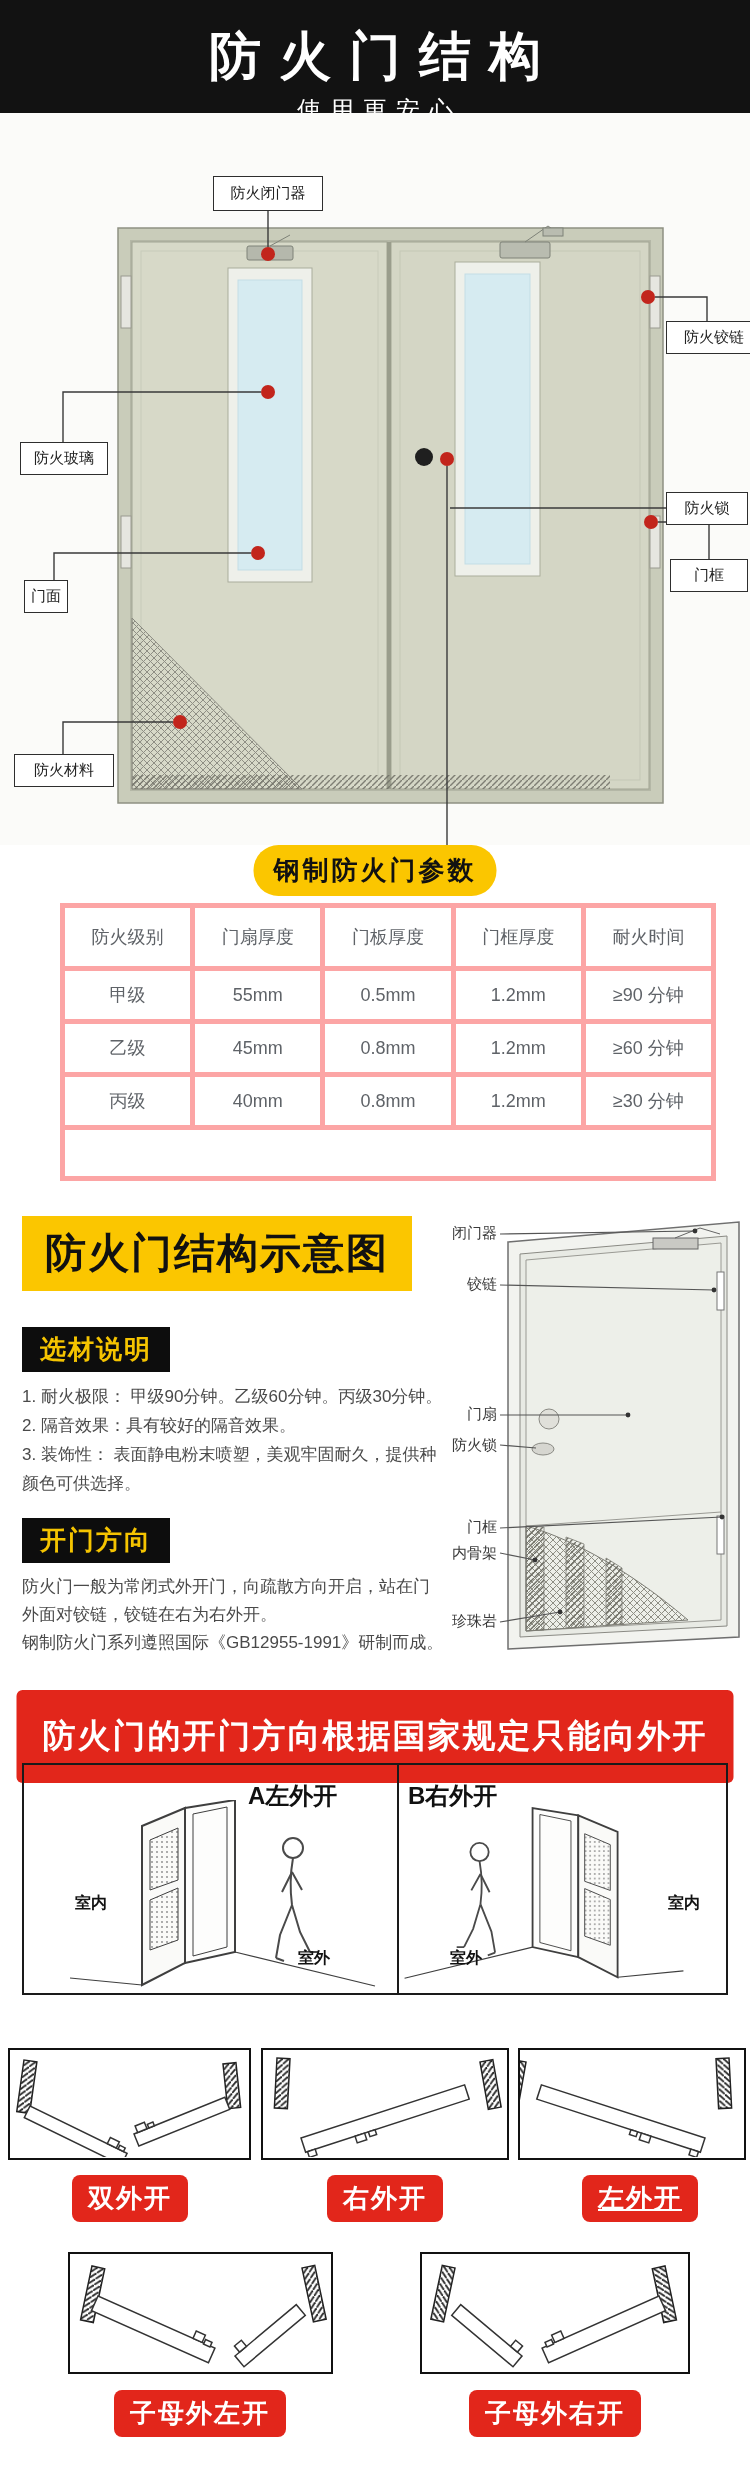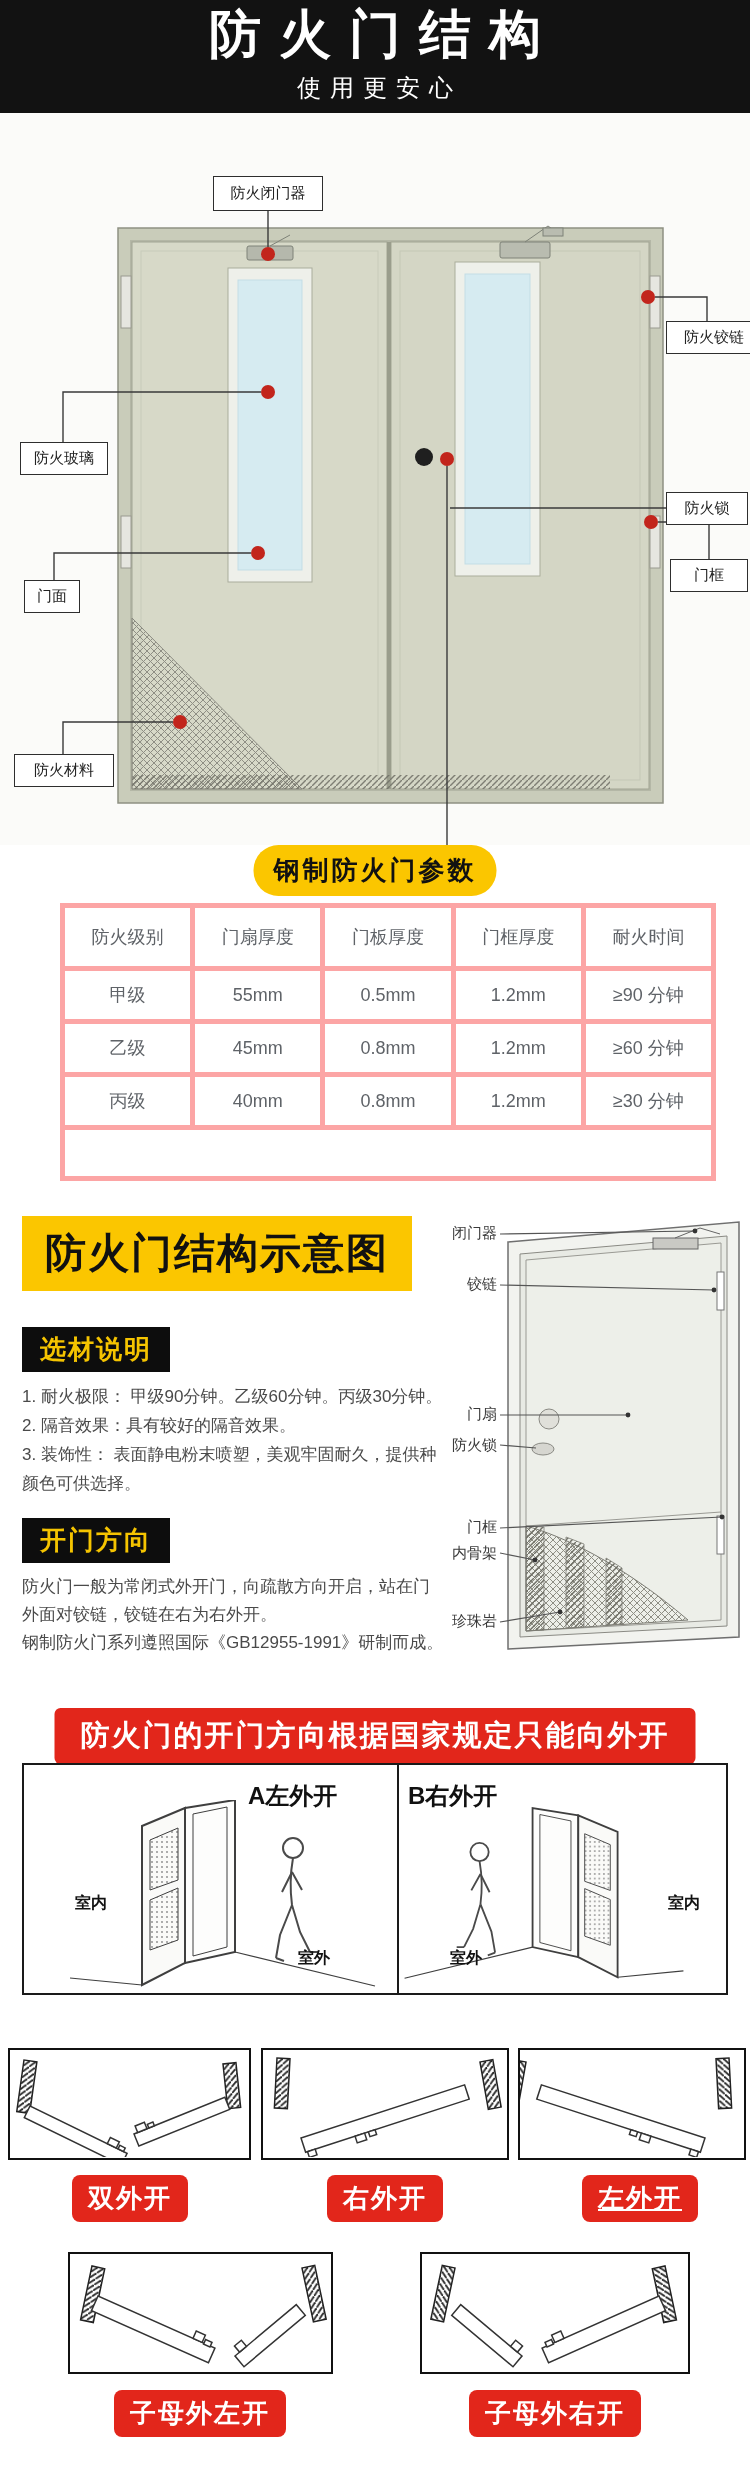--- a/index.html
+++ b/index.html
@@ -1,20 +1,20 @@
 <!DOCTYPE html>
 <html><head>
 <meta charset="utf-8">
 <style>
   html,body{margin:0;padding:0;background:#fff;}
   #page{position:relative;width:750px;height:2476px;background:#fff;overflow:hidden;
         font-family:"Liberation Sans","DejaVu Sans",sans-serif;}
   
   .hdr{position:absolute;left:0;top:0;width:750px;height:113px;background:#121212;text-align:center;}
-  .hdr-title{color:#fff;font-size:52px;font-weight:bold;letter-spacing:18px;padding-top:0;text-indent:18px;}
+  .hdr-title{color:#fff;font-size:52px;font-weight:bold;letter-spacing:18px;padding-top:22px;text-indent:18px;}
   .hdr-sub{color:#fff;font-size:24px;letter-spacing:9px;margin-top:2px;text-indent:9px;}
   
   .photo-sec{position:absolute;left:0;top:113px;width:750px;height:732px;background:#fbfbf9;}
   .callout{position:absolute;background:#fff;border:1.5px solid #2e2e2e;color:#222;font-size:15px;
            display:flex;align-items:center;justify-content:center;box-sizing:border-box;}
   .yellow-title{position:absolute;left:50%;transform:translateX(-50%);top:845px;background:#FBC600;
                 color:#111;font-size:26px;font-weight:bold;padding:8px 20px;letter-spacing:3px;white-space:nowrap;border-radius:25px;}
   
   .param-table{position:absolute;left:60px;top:903px;width:656px;border-collapse:collapse;
                color:#5f6368;font-size:18px;text-align:center;}
@@ -27,22 +27,22 @@
   .schem-banner{display:inline-block;background:#FBC600;color:#111;font-size:41px;font-weight:bold;
                 padding:10px 23px;letter-spacing:2px;white-space:nowrap;}
   .chip{display:inline-block;background:#0d0d0d;color:#F5C400;font-size:26px;font-weight:bold;
         padding:5px 18px;letter-spacing:2px;}
   .chip1{margin-top:36px;} .chip2{margin-top:20px;}
   .mat-items{margin-top:10px;color:#4a4a4a;font-size:17px;line-height:29px;}
   .dir-par{margin-top:10px;color:#4a4a4a;font-size:17px;line-height:28px;}
   .schem-label{position:absolute;width:72px;text-align:right;color:#3a3a3a;font-size:15px;}
   
   .reg-banner{position:absolute;left:50%;transform:translateX(-50%);top:1690px;background:#E2261B;
-              color:#fff;font-size:29px;font-weight:bold;padding:8px 26px;border-radius:6px;
-              letter-spacing:2px;white-space:nowrap;margin-top:18px;}
+              color:#fff;font-size:33px;font-weight:bold;padding:24px 26px;border-radius:6px;
+              letter-spacing:2px;white-space:nowrap;}
   
   .ab-box{position:absolute;left:22px;top:1763px;width:706px;height:232px;border:2.5px solid #1a1a1a;box-sizing:border-box;}
   .ab-divider{position:absolute;left:373px;top:0;width:2px;height:100%;background:#1a1a1a;}
   .ab-title{position:absolute;color:#111;font-size:24px;font-weight:bold;}
   .room-label{position:absolute;color:#111;font-size:16px;font-weight:bold;}
   
   .plan-box{position:absolute;border:2.5px solid #111;background:#fff;box-sizing:border-box;}
   .pill{position:absolute;transform:translateX(-50%);background:#E2261B;color:#fff;font-size:26px;
         font-weight:bold;padding:6px 16px;border-radius:8px;letter-spacing:2px;white-space:nowrap;}
   svg{display:block;}
@@ -131,21 +131,21 @@
         <circle cx="648" cy="297" r="7"></circle>
           <circle cx="447" cy="459" r="7"></circle>
         <circle cx="651" cy="522" r="7"></circle>
       </g>
     </svg>
 
     <div class="callout" style="left:213px;top:63px;width:110px;height:35px;">防火闭门器</div>
     <div class="callout" style="left:666px;top:208px;width:96px;height:33px;">防火铰链</div>
     <div class="callout" style="left:20px;top:329px;width:88px;height:33px;">防火玻璃</div>
     <div class="callout" style="left:666px;top:379px;width:82px;height:33px;">防火锁</div>
-    <div class="callout" style="left:24px;top:467px;width:56px;height:33px;">门面</div>
+    <div class="callout" style="left:24px;top:467px;width:44px;height:33px;">门面</div>
     <div class="callout" style="left:670px;top:446px;width:78px;height:33px;">门框</div>
     <div class="callout" style="left:14px;top:641px;width:100px;height:33px;">防火材料</div>
   </div>
 
   <div class="yellow-title">钢制防火门参数</div>
   <table class="param-table">
     <thead>
       <tr>
         <th>防火级别</th>
         <th>门扇厚度</th>

